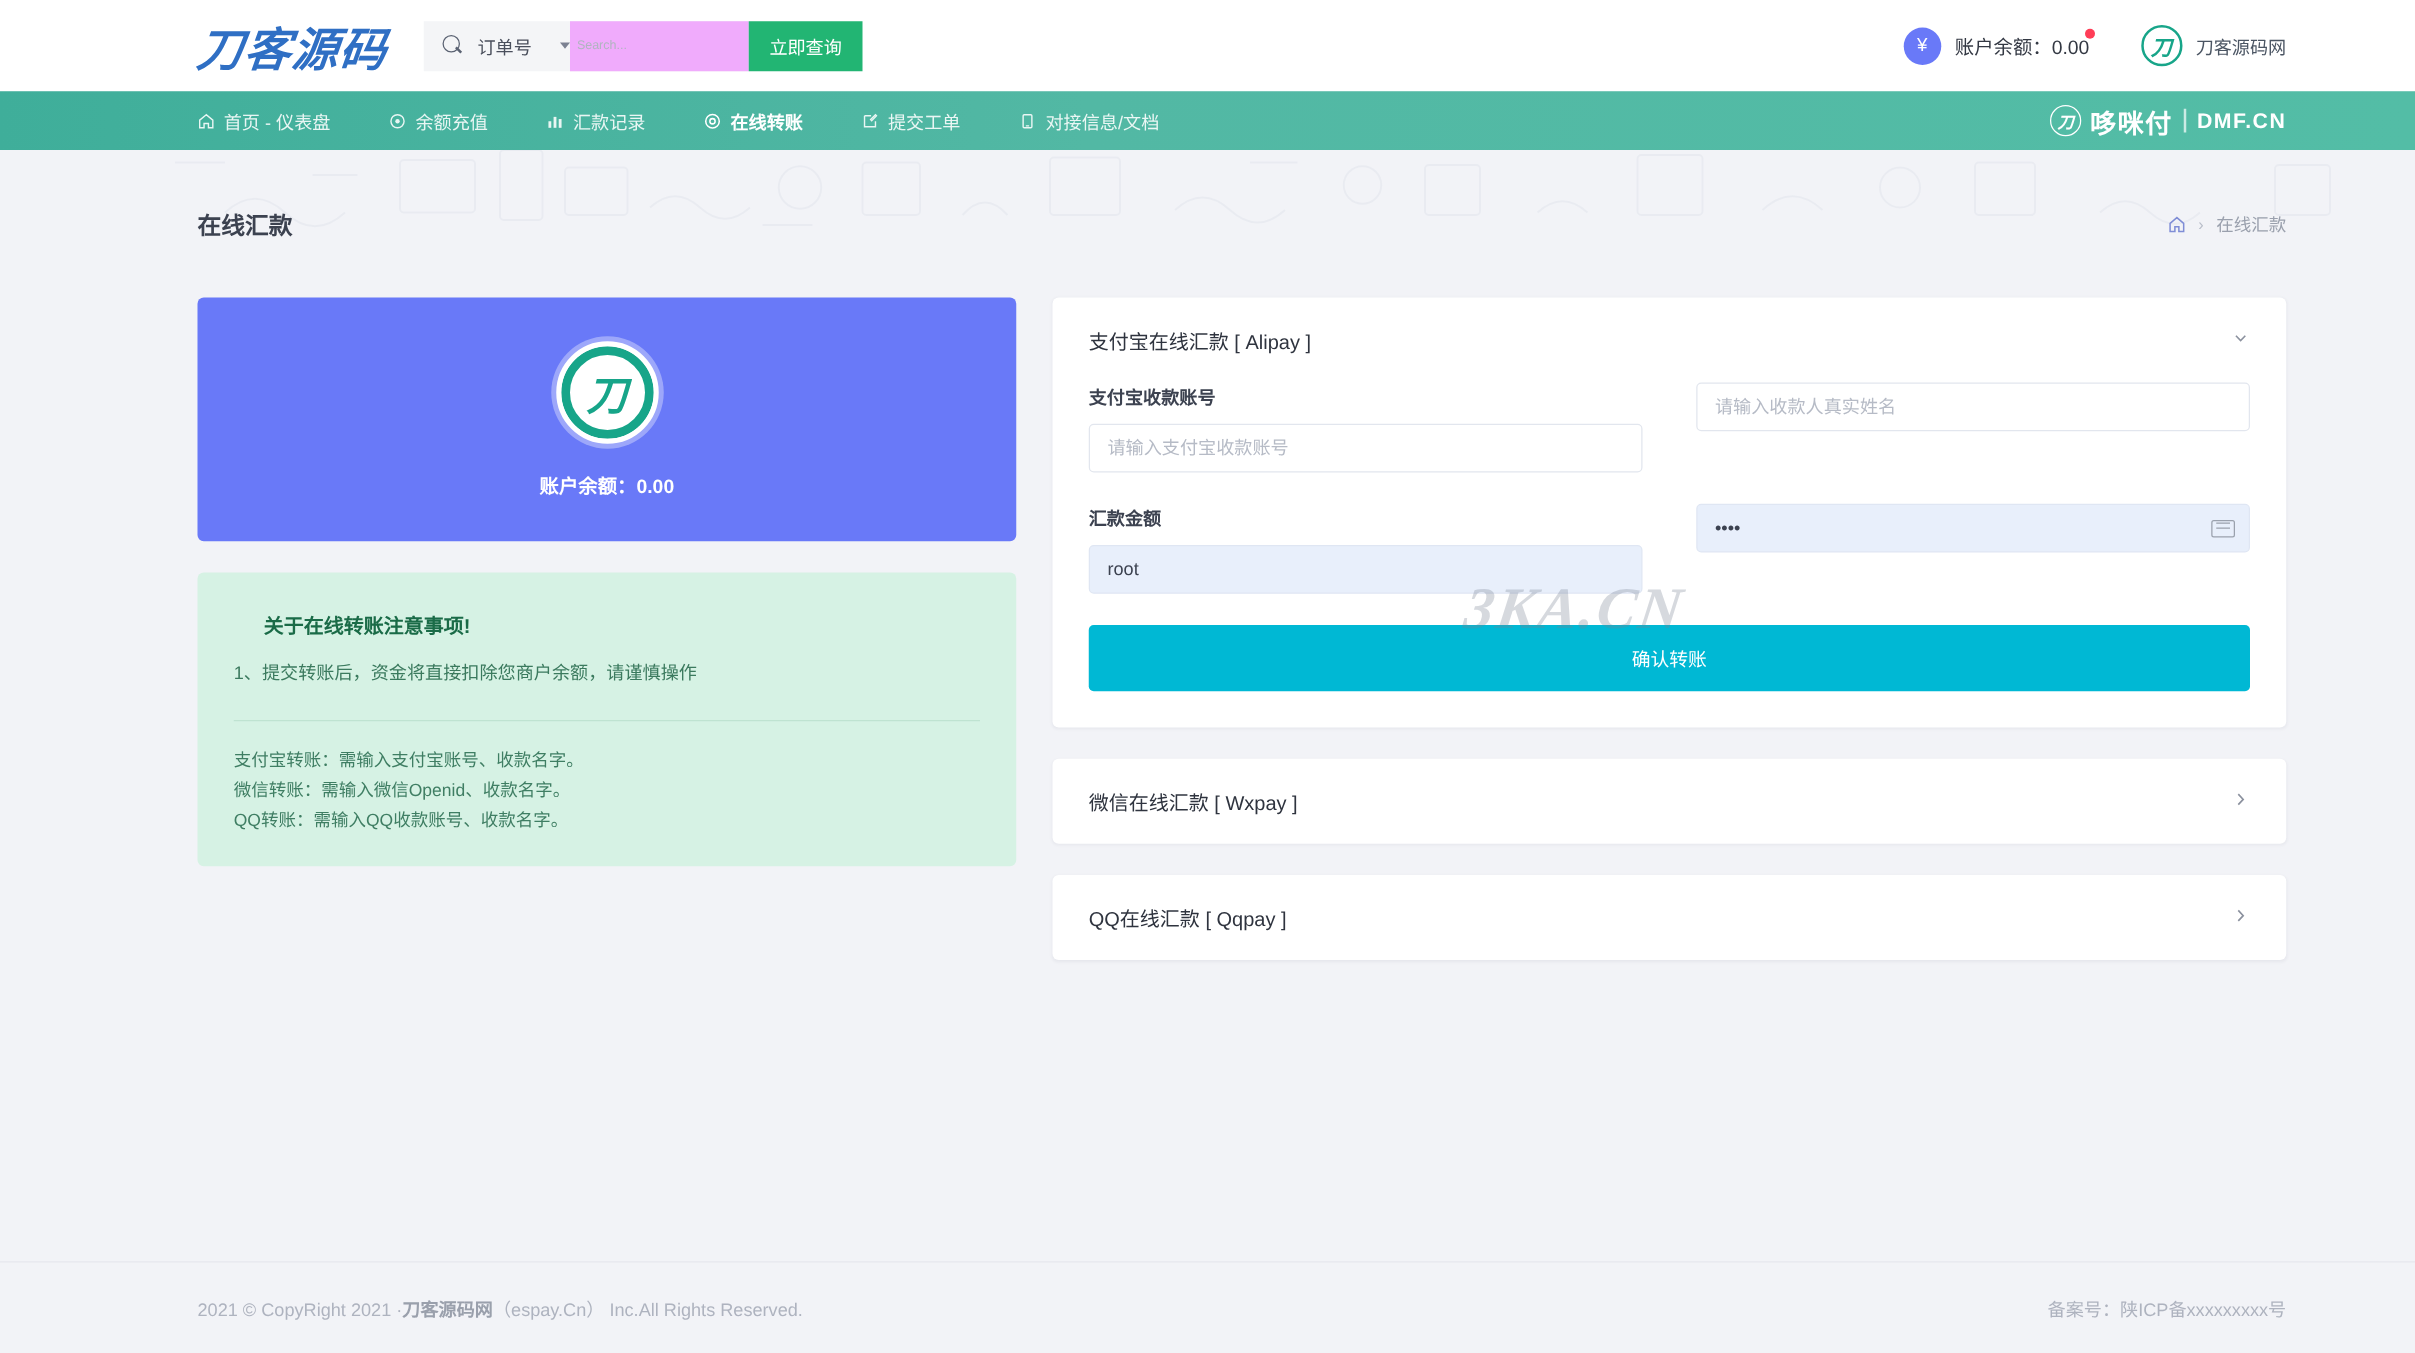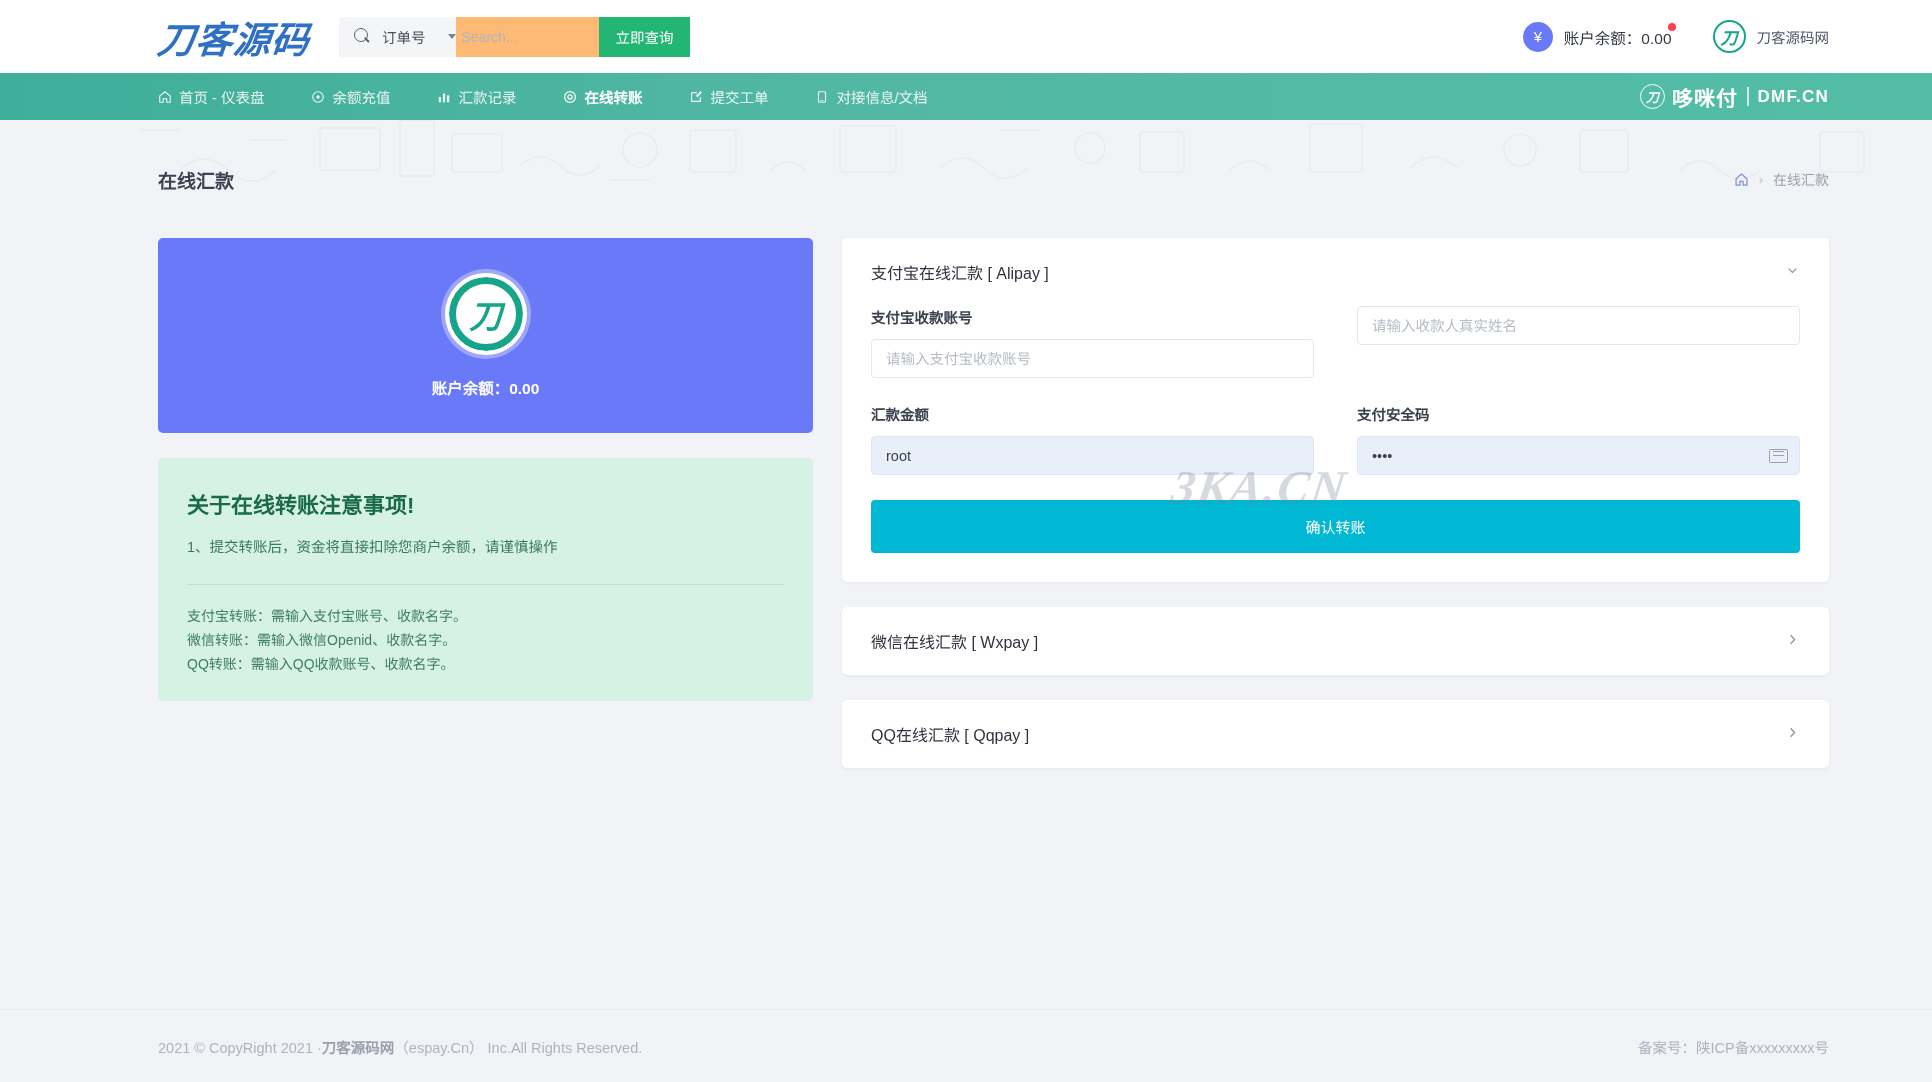--- a/index.html
+++ b/index.html
@@ -35,22 +35,22 @@
   .search-icon::after {
     content: ""; position: absolute; left: 10px; top: 11px; width: 6px; height: 1.6px;
     background: #5a6272; transform: rotate(45deg);
   }
   .search-type { font-size: 14.5px; color: #4a4f5c; margin-left: 11px; white-space: nowrap; }
   .caret-down {
     width: 0; height: 0; border-left: 4px solid transparent; border-right: 4px solid transparent;
     border-top: 5px solid #7c8292; margin-left: 22px;
   }
   .search-input {
-    background: #fdba74; border: none; outline: none; height: 40px;
-    width: 150px; font-size: 14px; color: #4a4f5c; padding-left: 6px;
+    background: #f0abfc; border: none; outline: none; height: 40px;
+    width: 150px; font-size: 10px; color: #4a4f5c; padding-left: 6px;
     font-family: "Liberation Sans", sans-serif;
   }
   .search-input::placeholder { color: #b0b5c0; }
   .search-btn {
     background: #22b573; color: #fff; border: none; height: 40px; width: 91px;
     font-size: 14.5px; cursor: pointer; font-family: "Liberation Sans", sans-serif;
   }
   .top-right { margin-left: auto; margin-right: 103px; display: flex; align-items: center; }
   .balance-chip { display: flex; align-items: center; position: relative; }
   .yen-circle {
@@ -138,21 +138,21 @@
     display: flex; align-items: center; justify-content: center;
     color: #17a589; font-size: 33px; font-weight: 700; font-style: italic;
     font-family: "Liberation Serif", serif;
   }
   .pc-balance { color: #ffffff; font-size: 15.5px; font-weight: 700; margin-top: 21px; }
 
   .greencard {
     background: #d6f2e4; border-radius: 5px; margin-top: 25px;
     padding: 29px 29px 25px 29px;
   }
-  .gc-title { color: #1a6b47; font-size: 22px; font-weight: 700; }
+  .gc-title { color: #1a6b47; font-size: 16px; font-weight: 700; margin-left: 24px; }
   .gc-line { color: #3b7a5e; font-size: 14.5px; margin-top: 18px; line-height: 1.5; }
   .gc-div { height: 1px; background: #bfe3d1; margin: 25px 0 19px 0; }
   .gc-small { color: #3f7e63; font-size: 14px; line-height: 1.72; }
 
   
   .panel { background: #ffffff; border-radius: 5px; box-shadow: 0 1px 3px rgba(30,40,60,0.06); }
   .panel + .panel { margin-top: 25px; }
   .panel-head {
     height: 68px; display: flex; align-items: center; padding: 0 29px;
     cursor: pointer;
@@ -393,21 +393,20 @@
                 <input class="field-input" type="text" placeholder="请输入收款人真实姓名" style="">
               </div>
             </div>
 
             <div class="formrow">
               <div class="field">
                 <label class="field-label">汇款金额</label>
                 <input class="field-input filled" type="text" value="root" style="">
               </div>
               <div class="field">
-                <label class="field-label">支付安全码</label>
                 <div class="pwdwrap">
                   <input class="field-input filled" type="text" value="••••" style="">
                   <span class="kbd-ico">
                       <i></i>
                     </span>
                 </div>
               </div>
             </div>
 
             <button class="submit-btn">确认转账</button>

